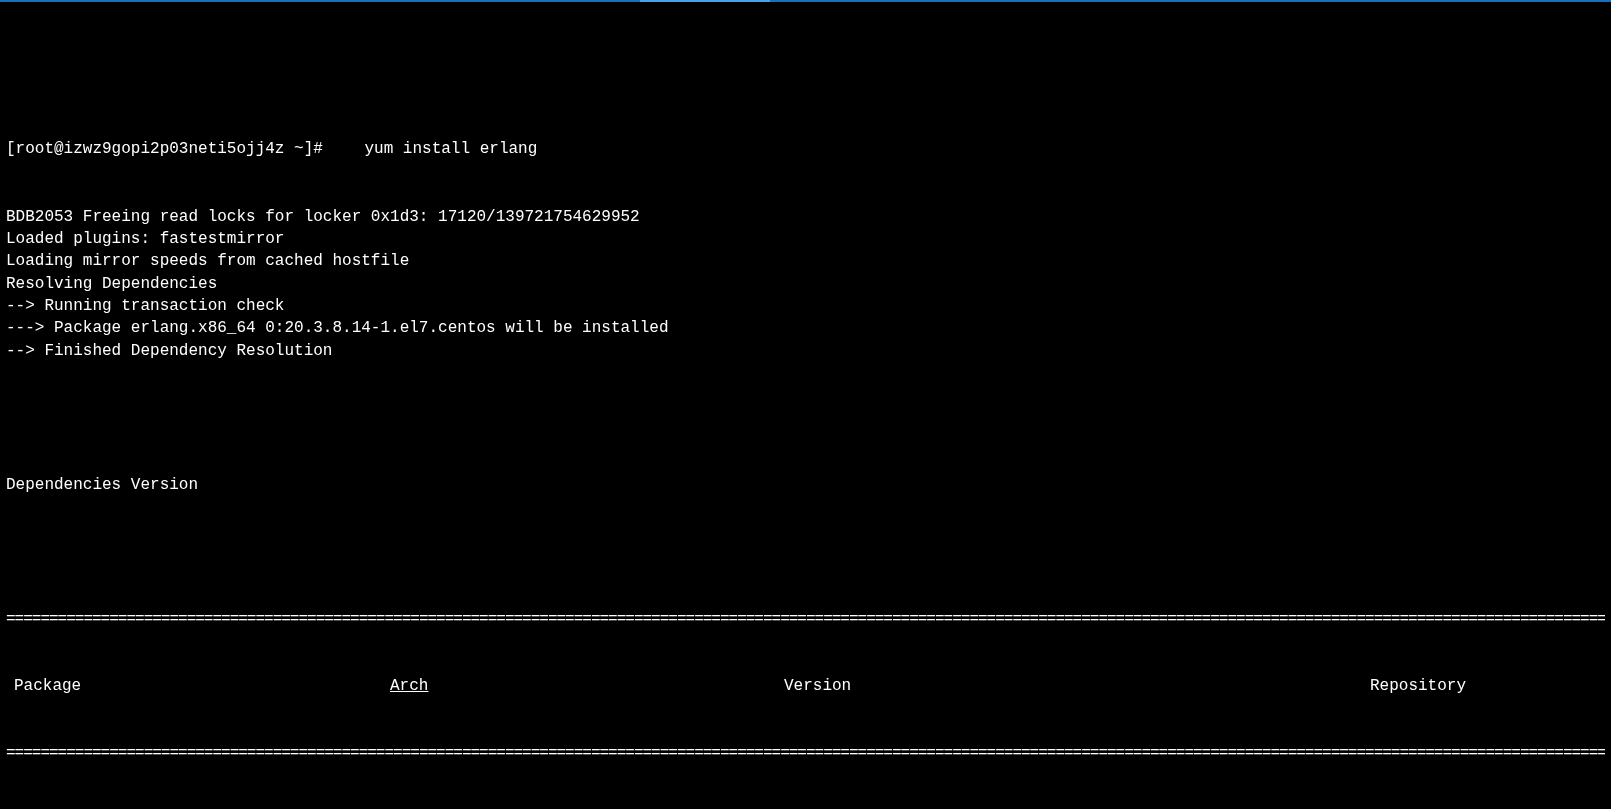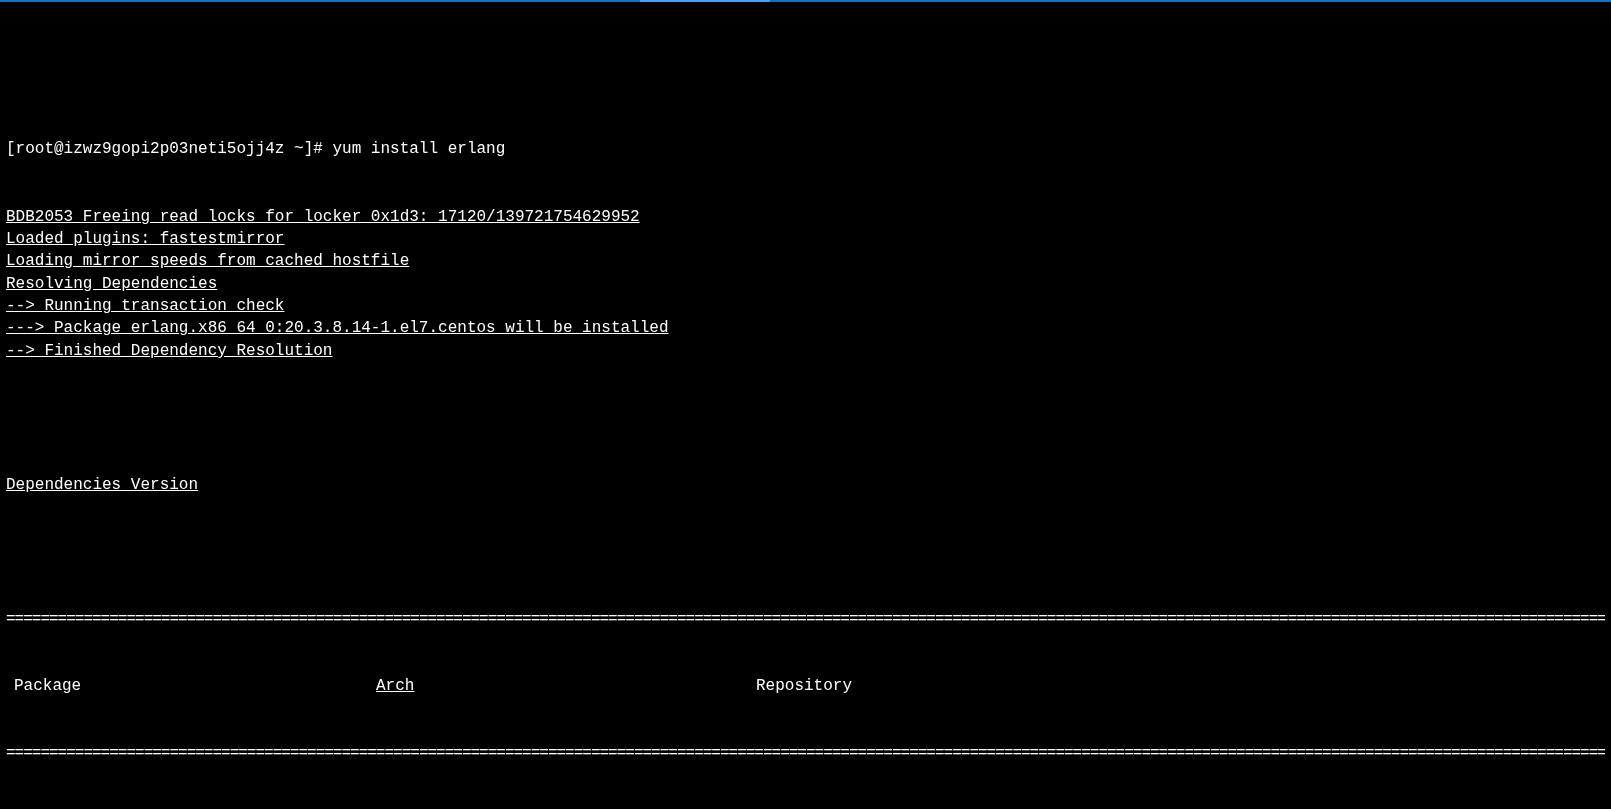--- a/index.html
+++ b/index.html
@@ -14,47 +14,49 @@
       font-size: 16px;
       line-height: 1.4;
       padding: 4px 6px;
       width: 1611px;
       height: 809px;
       overflow: hidden;
       white-space: pre;
     }
     .line {
       display: block;
-      text-decoration: underline;
     }
     .prompt-line {
       display: flex;
+      gap: 32px;
     }
     .rule {
       letter-spacing: -1px;
       overflow: hidden;
       white-space: nowrap;
       width: 100%;
     }
     .cols {
       display: flex;
+      gap: 14px;
     }
     .col-pkg {
       width: 370px;
       padding-left: 8px;
     }
     .col-arch {
       width: 380px;
       text-decoration: underline;
     }
     .col-ver {
       width: 540px;
     }
     .col-repo {
       flex: 1;
+      margin-left: 32px;
     }
     .blank {
       height: 22px;
     }
     .top-border {
       position: fixed;
       top: 0;
       left: 0;
       right: 0;
       height: 2px;
@@ -87,20 +89,21 @@
 
 <div class="line">Dependencies Version</div>
 
 <div class="blank"></div>
 
 <div class="rule">================================================================================================================================================================================================================================================</div>
 
 <div class="cols">
   <span class="col-pkg">Package</span>
   <span class="col-arch">Arch</span>
+  <span class="col-ver">Version</span>
   <span class="col-repo">Repository</span>
 </div>
 
 <div class="rule">================================================================================================================================================================================================================================================</div>
 
 
 
 
 
 

